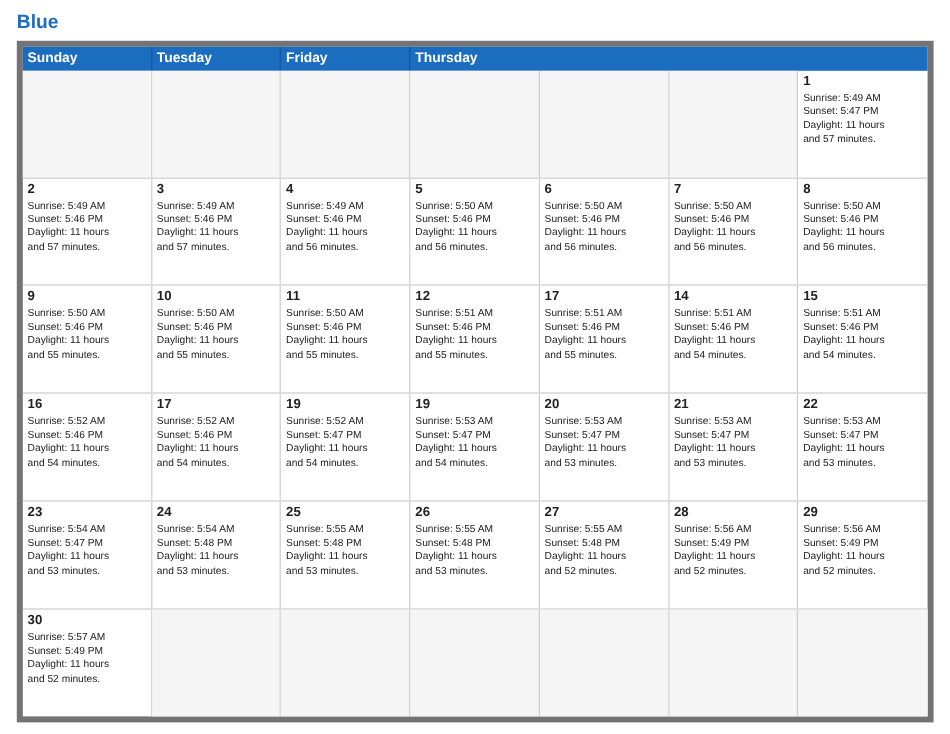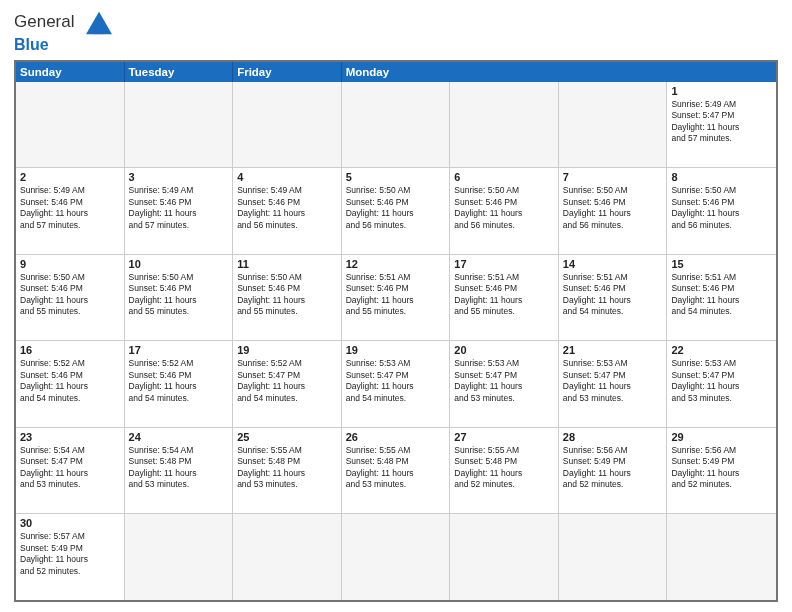--- a/index.html
+++ b/index.html
@@ -43,21 +43,21 @@
       line-height: 1.1;
     }
     .subtitle {
       font-size: 13px;
       color: #444;
     }
     .calendar {
       flex: 1;
       display: flex;
       flex-direction: column;
-      border: 2px solid #737373;
+      border: 5px solid #737373;
     }
     .cal-header {
       display: grid;
       grid-template-columns: repeat(7, 1fr);
       background: #1a6dbf;
     }
     .cal-header-cell {
       color: #fff;
       font-size: 11.5px;
       font-weight: bold;
@@ -100,42 +100,35 @@
       color: #222;
     }
   </style>
 </head>
 <body>
 
 <div class="page">
   <div class="header">
     <div class="logo">
       <div>
-        <div style="font-size:17px;font-weight:normal;color:#333;line-height:1.1;">
-          General
-          <svg class="logo-icon" viewBox="0 0 40 30" style="display:inline-block;vertical-align:middle;width:36px;height:26px;">
-            <polygon points="5,28 20,2 35,28" fill="#1a6dbf"></polygon>
-            <polygon points="14,28 20,16 26,28" fill="#1a6dbf" opacity="0.5"></polygon>
-          </svg>
-        </div>
         <div style="font-size:16px;font-weight:bold;color:#1a6dbf;line-height:1.1;">Blue</div>
       </div>
     </div>
     <div class="title-section">
       <div class="month-title"></div>
       <div class="subtitle"></div>
     </div>
   </div>
 
   <div class="calendar">
     <div class="cal-header">
     <div class="cal-header-cell">Sunday</div>
         <div class="cal-header-cell">Tuesday</div>
         <div class="cal-header-cell">Friday</div>
-        <div class="cal-header-cell">Monday</div>
+        <div class="cal-header-cell">Thursday</div>
       </div>
     <div class="cal-body">
     <div class="cal-row">
           <div class="cal-cell empty"></div>
           <div class="cal-cell empty"></div>
           <div class="cal-cell empty"></div>
           <div class="cal-cell empty"></div>
           <div class="cal-cell empty"></div>
           <div class="cal-cell empty"></div>
           <div class="cal-cell">

